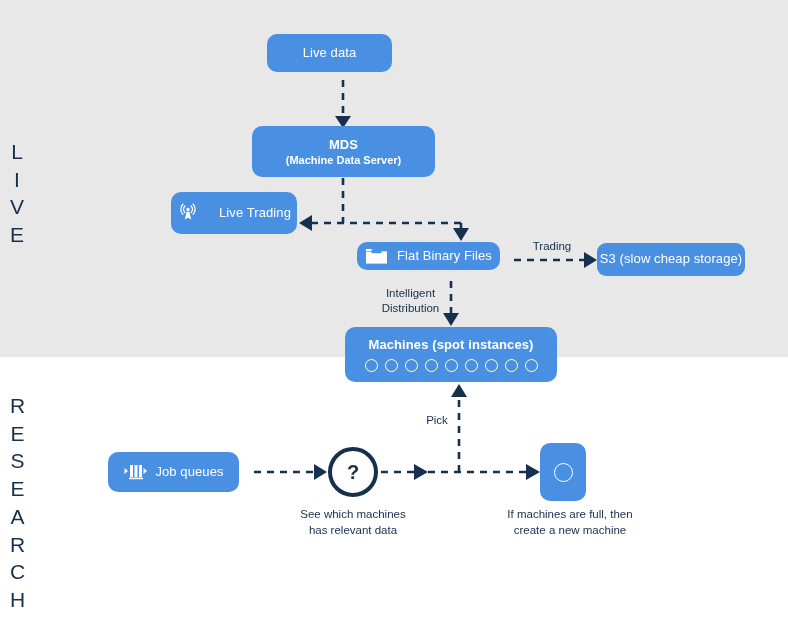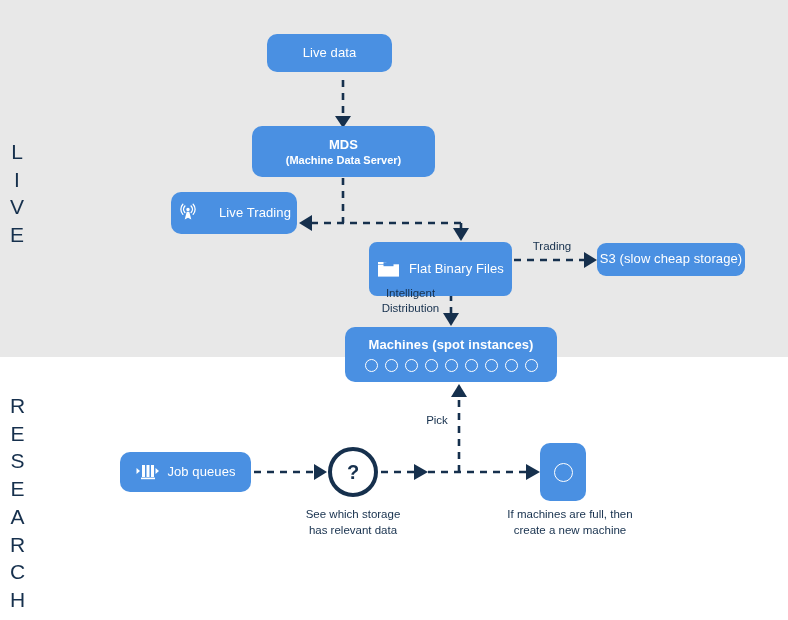--- a/index.html
+++ b/index.html
@@ -241,21 +241,21 @@
         <path d="M10.6 10.6 L8.4 19.2 L12 17.2 L15.6 19.2 L13.4 10.6 Z" fill="#ffffff"></path>
         <path d="M8.6 4.4a5.2 5.2 0 0 0 0 7.1" stroke="#ffffff" stroke-width="1.5" fill="none" stroke-linecap="round"></path>
         <path d="M15.4 4.4a5.2 5.2 0 0 1 0 7.1" stroke="#ffffff" stroke-width="1.5" fill="none" stroke-linecap="round"></path>
         <path d="M6.4 2.4a8.2 8.2 0 0 0 0 11.1" stroke="#ffffff" stroke-width="1.4" fill="none" stroke-linecap="round"></path>
         <path d="M17.6 2.4a8.2 8.2 0 0 1 0 11.1" stroke="#ffffff" stroke-width="1.4" fill="none" stroke-linecap="round"></path>
       </svg>
     </span>
     <span class="node-label">Live Trading</span>
   </div>
 
-  <div class="node" style="left:369px; top:242px; width:143px; height:54px;border-radius:8px;">
+  <div class="node" style="left:357px; top:242px; width:143px; height:28px;">
     <span class="icon-box">
       <svg width="24" height="20" viewBox="0 0 24 20">
         <path d="M1 3 h8 l2 2.4 h11 V5 H1 Z" fill="#ffffff"></path>
         <rect x="1" y="5.6" width="21" height="12" fill="#ffffff"></rect>
         <rect x="6.5" y="3.2" width="10" height="4" fill="#4a90e2"></rect>
       </svg>
     </span>
     <span class="node-label">Flat Binary Files</span>
   </div>
 
@@ -271,21 +271,21 @@
       <span class="dot"></span>
       <span class="dot"></span>
       <span class="dot"></span>
       <span class="dot"></span>
       <span class="dot"></span>
       <span class="dot"></span>
       <span class="dot"></span>
     </span>
   </div>
 
-  <div class="node" style="left:120px; top:452px; width:131px; height:40px;">
+  <div class="node" style="left:108px; top:452px; width:131px; height:40px;">
     <span class="icon-box">
       <svg width="24" height="20" viewBox="0 0 24 20">
         <rect x="7" y="3" width="3" height="12" fill="#ffffff"></rect>
         <rect x="11.5" y="3" width="3" height="12" fill="#ffffff"></rect>
         <rect x="16" y="3" width="3" height="12" fill="#ffffff"></rect>
         <rect x="6" y="15.6" width="14" height="1.6" fill="#ffffff"></rect>
         <path d="M1.5 6 L5 9 L1.5 12 Z" fill="#ffffff"></path>
         <path d="M20.5 6 L24 9 L20.5 12 Z" fill="#ffffff"></path>
       </svg>
     </span>
@@ -307,21 +307,21 @@
   <div class="edge-label" style="left:363px; top:286px; width:95px; text-align:center;">
     <span>Intelligent</span><br>
     <span>Distribution</span>
   </div>
 
   <div class="edge-label" style="left:419px; top:413px; width:36px;">
     <span>Pick</span>
   </div>
 
   <div class="caption" style="left:280px; top:507px; width:146px;">
-    <span>See which storage</span><br>
+    <span>See which machines</span><br>
     <span>has relevant data</span>
   </div>
 
   <div class="caption" style="left:481px; top:507px; width:178px;">
     <span>If machines are full, then</span><br>
     <span>create a new machine</span>
   </div>
 
 </div>
 

